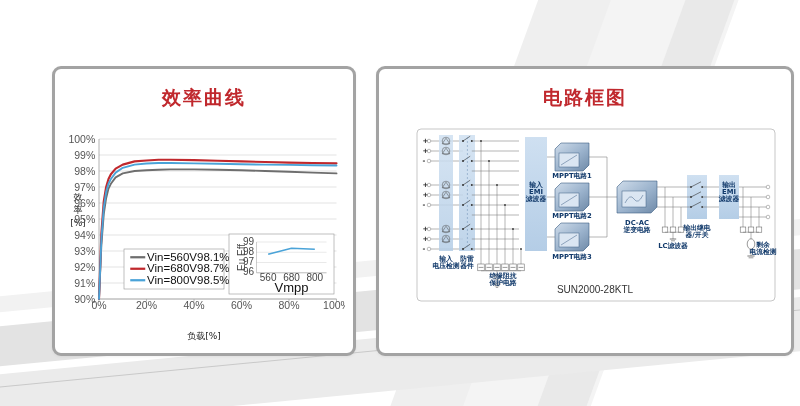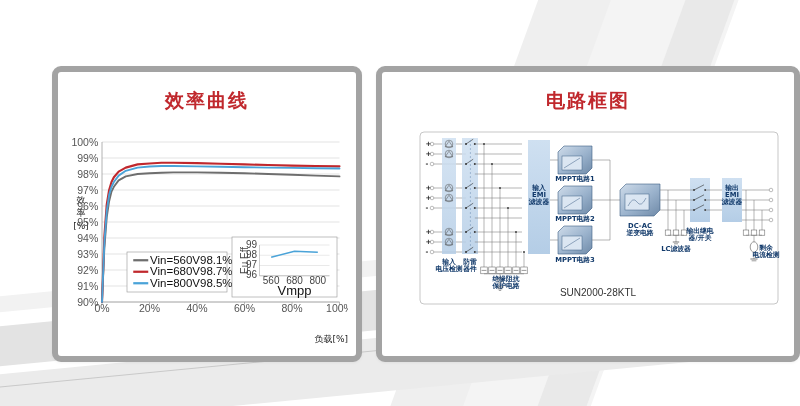--- a/index.html
+++ b/index.html
@@ -68,21 +68,21 @@
     left: -40px; top: 346px;
     width: 920px; height: 1px;
     background: #c9c9c9;
     transform: rotate(-5.5deg);
   }
 
   
   .panel {
     position: absolute;
     background: #ffffff;
-    border: 6px solid #a3a3a3;
+    border: 3px solid #a3a3a3;
     border-radius: 9px;
     box-shadow: 0 1px 3px rgba(0,0,0,0.05);
     z-index: 2;
   }
   #panel-left  { left: 52px;  top: 66px; width: 298px; height: 284px; }
   #panel-right { left: 376px; top: 66px; width: 412px; height: 284px; text-decoration: underline; }
 
   .panel-title {
     position: absolute;
     top: 16px;
@@ -108,21 +108,21 @@
     text-align: center;
     font-size: 9px;
     color: #222;
     line-height: 13px;
     font-family: "DejaVu Sans", "Liberation Sans", sans-serif;
   }
   .axis-title-x {
     position: absolute;
     left: 0; right: 0;
     bottom: 1px;
-    text-align: right;
+    text-align: center;
     font-size: 9px;
     color: #222;
     font-family: "DejaVu Sans", "Liberation Sans", sans-serif;
   }
   #eff-svg { position: absolute; left: 0; top: 0; }
 
   .tick-lbl {
     font-size: 4.2px;
     fill: #555;
     font-family: "Liberation Sans", sans-serif;

